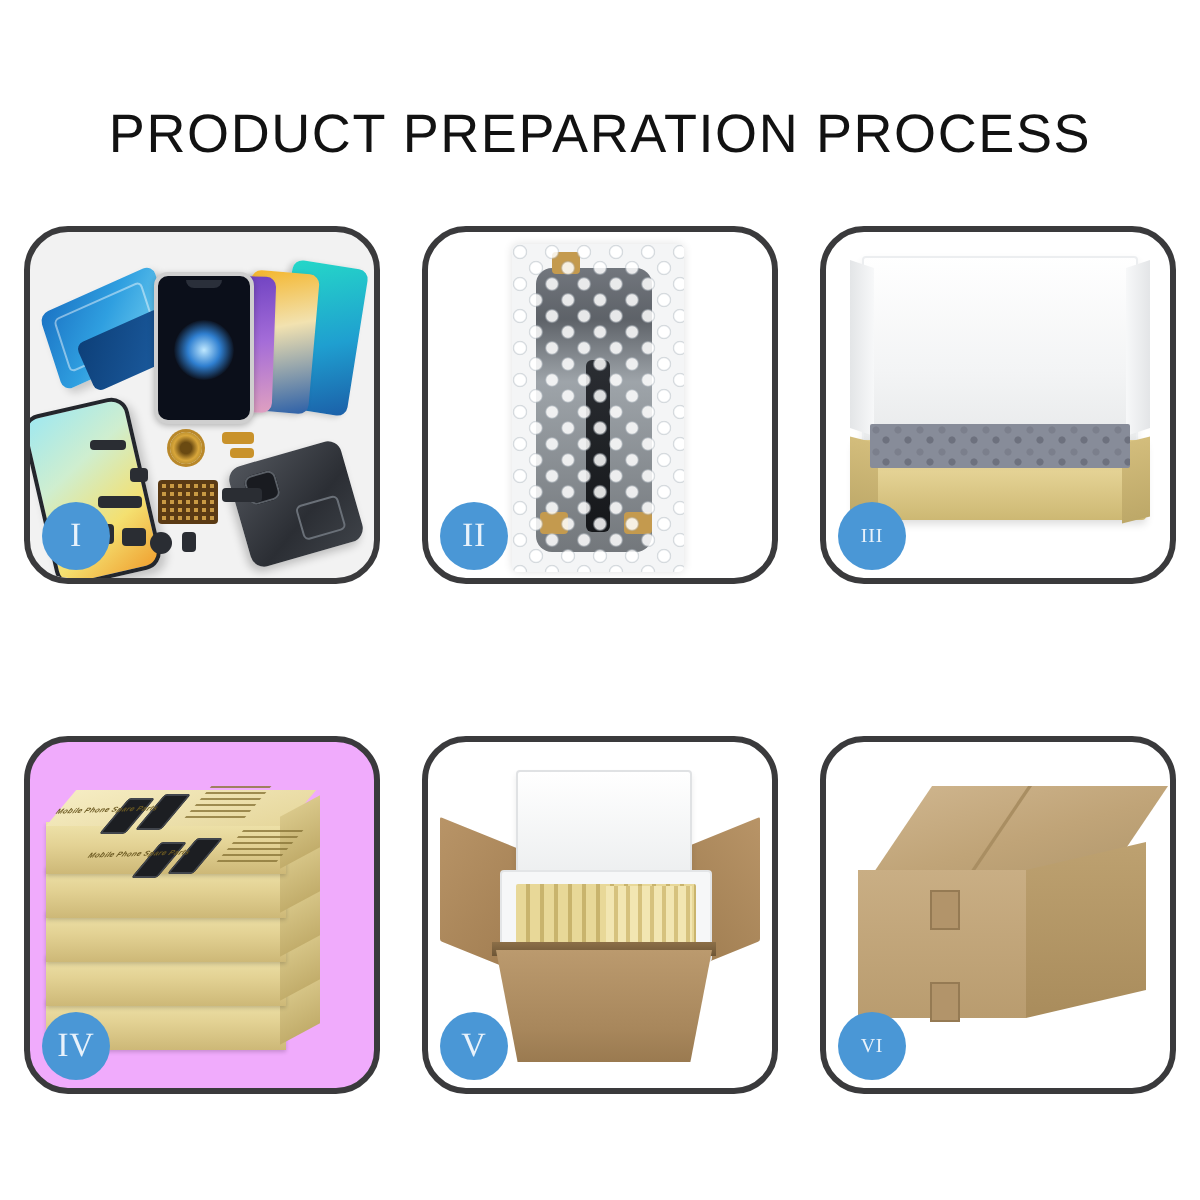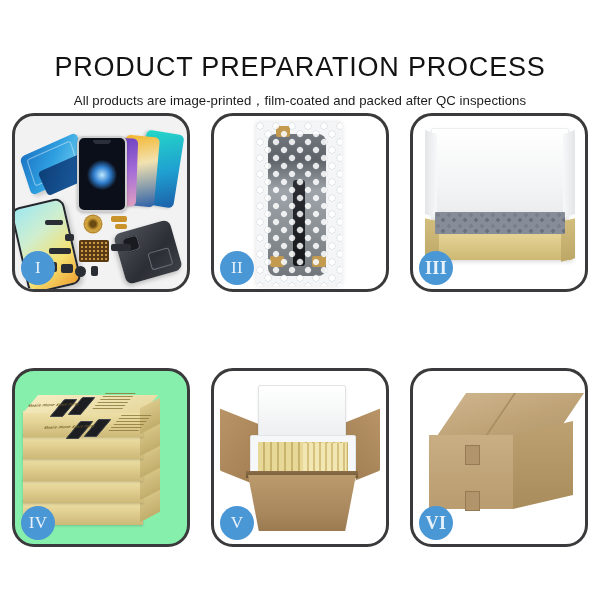--- a/index.html
+++ b/index.html
@@ -72,21 +72,21 @@
     background: #4a97d6;
     color: #e8f2fb;
     display: flex;
     align-items: center;
     justify-content: center;
     font-family: "Liberation Serif", serif;
     font-size: 17px;
     letter-spacing: 0.4px;
     z-index: 40;
   }
-  .badge.small { font-size: 18px; font-weight: bold; }
+  .badge.small { font-size: 10px; }
 
   
   .p1 { background: #f2f2f2; }
   .p1 .sheet {
     position: absolute;
     left: 8px; top: 28px;
     width: 62px; height: 40px;
     background: linear-gradient(135deg,#1b73c4 0%, #2f9fe0 45%, #7fd8f2 100%);
     transform: rotate(-24deg) skewX(-6deg);
     border-radius: 5px;
@@ -227,21 +227,21 @@
     border-radius:1px;
   }
   .p3 .tray .flapL, .p3 .tray .flapR {
     position:absolute; top:0; width:14px; height:40px;
     background:linear-gradient(180deg,#d3bd7c,#bda868);
   }
   .p3 .tray .flapL { left:-2px; transform:skewY(14deg); }
   .p3 .tray .flapR { right:-2px; transform:skewY(-14deg); }
 
   
-  .p4 { background:#86efac; }
+  .p4 { background:#f0abfc; }
   .p4 .stack { position:absolute; left:8px; top:16px; width:160px; height:146px; }
   .p4 .bx {
     position:absolute; width:120px; height:26px;
     background:linear-gradient(180deg,#efe3ab 0%,#e3d294 45%,#cdb877 100%);
     box-shadow:0 1px 2px rgba(0,0,0,.18);
   }
   .p4 .bx .top {
     position:absolute; left:0; top:-16px; width:120px; height:18px;
     background:linear-gradient(160deg,#f5ecc2,#e6d79c);
     transform: skewX(-40deg); transform-origin: bottom left;
@@ -330,21 +330,20 @@
   .p6 .tape {
     position:absolute; width:15px; height:20px; background:#b2946a;
     box-shadow:inset 0 0 0 1px rgba(120,96,60,.5);
   }
 </style>
 </head>
 <body>
 
 <div class="header">
   <div class="title">PRODUCT PREPARATION PROCESS</div>
-  <div class="subtitle">All products are image-printed，film-coated and packed after QC inspections</div>
 </div>
 
 <div class="grid">
 
   <div class="panel p1">
     <div class="panel-stage">
       <div class="sheet"></div>
       <div class="sheet2"></div>
 
       <div class="fan">

